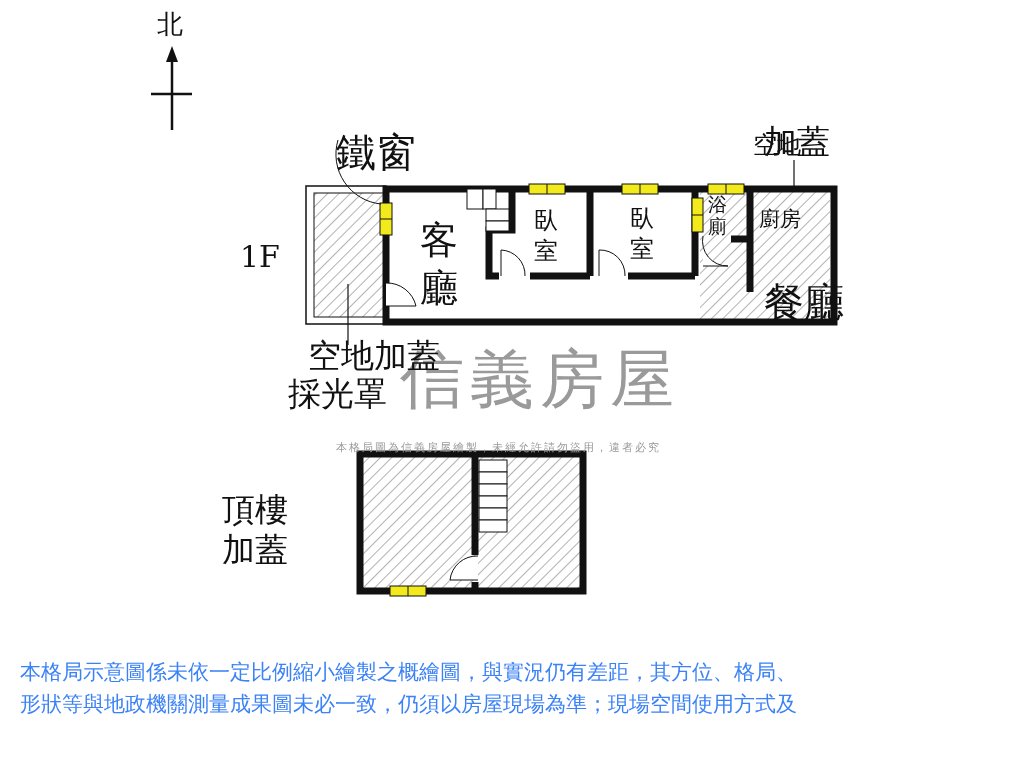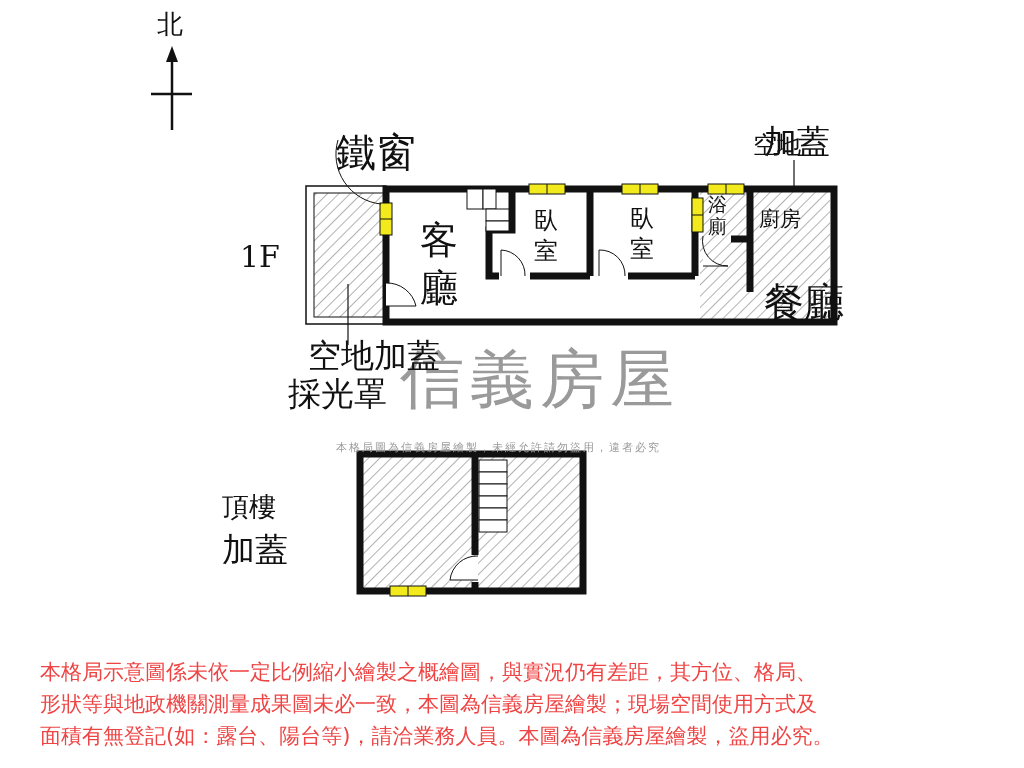--- a/index.html
+++ b/index.html
@@ -1,20 +1,20 @@
 <!DOCTYPE html>
 <html><head>
 <meta charset="utf-8">
 <style>
   html,body{margin:0;padding:0;background:#fff;}
   body{width:1024px;height:768px;position:relative;overflow:hidden;font-family:"DejaVu Serif",serif;}
   .lbl{position:absolute;color:#111;font-family:"DejaVu Serif",serif;line-height:1.1;}
   svg{position:absolute;left:0;top:0;}
   .wm{position:absolute;color:#9a9a9a;font-family:"DejaVu Sans",sans-serif;}
-  .disc{position:absolute;left:40px;top:656px;width:960px;font-family:"DejaVu Sans",sans-serif;font-size:21px;line-height:32px;color:#ef4444;}
+  .disc{position:absolute;left:20px;top:656px;width:960px;font-family:"DejaVu Sans",sans-serif;font-size:21px;line-height:32px;color:#3b82f6;}
   .disc div{white-space:nowrap;}
 </style>
 </head>
 <body>
 
 <svg width="1024" height="768">
   <defs>
     <pattern id="hatch" patternUnits="userSpaceOnUse" width="8" height="8" patternTransform="rotate(45)">
       <line x1="0" y1="0" x2="0" y2="8" stroke="#666" stroke-width="1"></line>
     </pattern>
@@ -114,20 +114,19 @@
 <div class="lbl" style="left:764px;top:280px;font-size:40px;">餐廳</div>
 <div class="lbl" style="left:753px;top:84px;font-size:24px;margin-top:48px;">空地</div>
 <div class="lbl" style="left:764px;top:124px;font-size:33px;">加蓋</div>
 
 <div class="wm" style="left:400px;top:336px;font-size:64px;letter-spacing:6px;">信義房屋</div>
 <div class="wm" style="left:336px;top:412px;font-size:11px;letter-spacing:2px;margin-top:28px;">本格局圖為信義房屋繪製，未經允許請勿盜用，違者必究</div>
 
 <div class="lbl" style="left:308px;top:338px;font-size:33px;">空地加蓋</div>
 <div class="lbl" style="left:288px;top:376px;font-size:33px;">採光罩</div>
 
-<div class="lbl" style="left:222px;top:492px;font-size:27px;">頂樓</div>
+<div class="lbl" style="left:222px;top:492px;font-size:33px;">頂樓</div>
 <div class="lbl" style="left:222px;top:532px;font-size:33px;">加蓋</div>
 
 <div class="disc">
   <div>本格局示意圖係未依一定比例縮小繪製之概繪圖，與實況仍有差距，其方位、格局、</div>
-  <div>形狀等與地政機關測量成果圖未必一致，本圖為信義房屋繪製；現場空間使用方式及</div>
-  <div>面積有無登記(如：露台、陽台等)，請洽業務人員。本圖為信義房屋繪製，盜用必究。</div>
+  <div>形狀等與地政機關測量成果圖未必一致，仍須以房屋現場為準；現場空間使用方式及</div>
 </div>
 
 </body></html>

